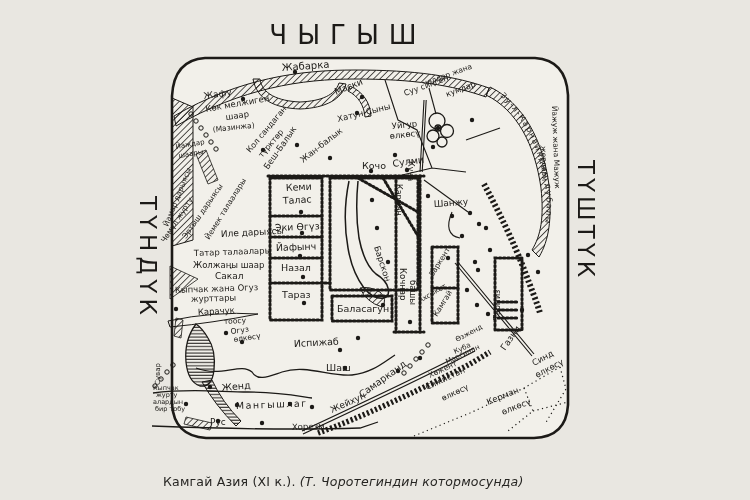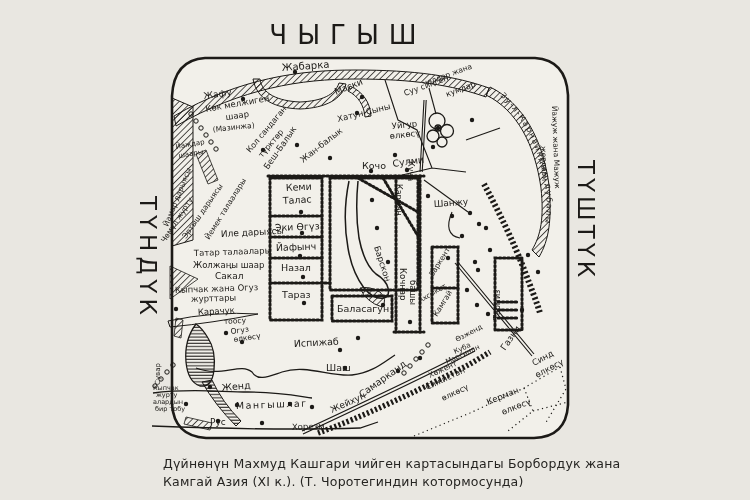--- a/index.html
+++ b/index.html
@@ -2,21 +2,21 @@
 <html><head>
 <meta charset="utf-8">
 <style>
   html,body{margin:0;padding:0;}
   .page{width:750px;height:500px;background:#e9e7e1;position:relative;overflow:hidden;
         font-family:"DejaVu Sans",sans-serif;}
   svg{position:absolute;left:0;top:0;}
   svg text{fill:#1c1a17;}
   .caption{position:absolute;left:163px;top:455px;width:480px;font-size:12.5px;
            color:#262522;line-height:1.42;letter-spacing:0.2px;}
-  .caption .it{}
+  .caption .it{font-style:italic;}
   .ink{stroke:#1c1a17;fill:none;}
 </style>
 </head>
 <body>
 
 <div class="page">
   <svg width="750" height="500" viewBox="0 0 750 500" xmlns="http://www.w3.org/2000/svg" xmlns:xlink="http://www.w3.org/1999/xlink">
     <defs>
       <pattern id="hatch" width="4.5" height="4.5" patternUnits="userSpaceOnUse" patternTransform="rotate(45)">
         <line x1="0" y1="0" x2="0" y2="4.5" stroke="#1c1a17" stroke-width="1.5"></line>
@@ -265,17 +265,17 @@
         <circle cx="191" cy="114" r="2.2" fill="none" stroke="#1c1a17" stroke-width="1"></circle>
         <circle cx="196" cy="121" r="2.2" fill="none" stroke="#1c1a17" stroke-width="1"></circle>
         <circle cx="201" cy="128" r="2.2" fill="none" stroke="#1c1a17" stroke-width="1"></circle>
         <circle cx="206" cy="135" r="2.2" fill="none" stroke="#1c1a17" stroke-width="1"></circle>
         <circle cx="211" cy="142" r="2.2" fill="none" stroke="#1c1a17" stroke-width="1"></circle>
         <circle cx="216" cy="149" r="2.2" fill="none" stroke="#1c1a17" stroke-width="1"></circle>
       </g>
   </svg>
 
   <div class="caption">
-    <span>Дүйнөнүн Махмуд Кашгари чийген картасындагы Борбордук жана</span><br>
+    <br>
     <span>Камгай Азия (XI к.).</span>
     <span class="it">(Т. Чоротегиндин котормосунда)</span>
   </div>
 </div>
 
 </body></html>

